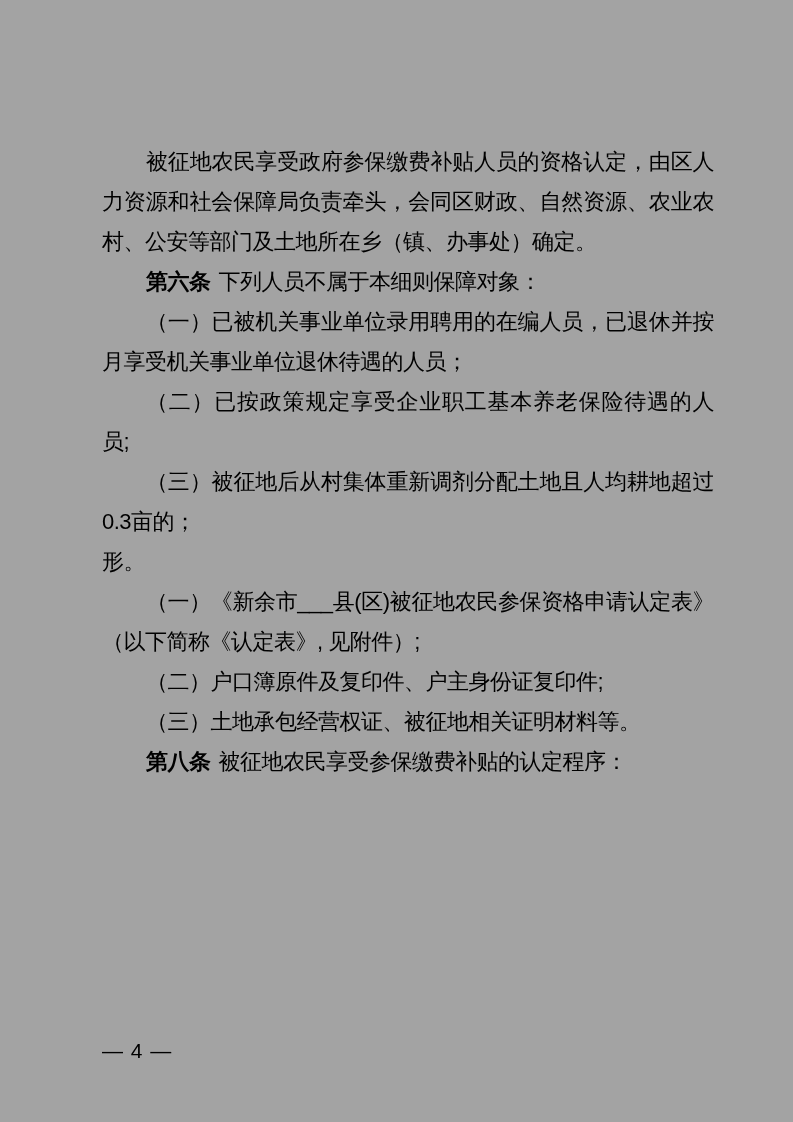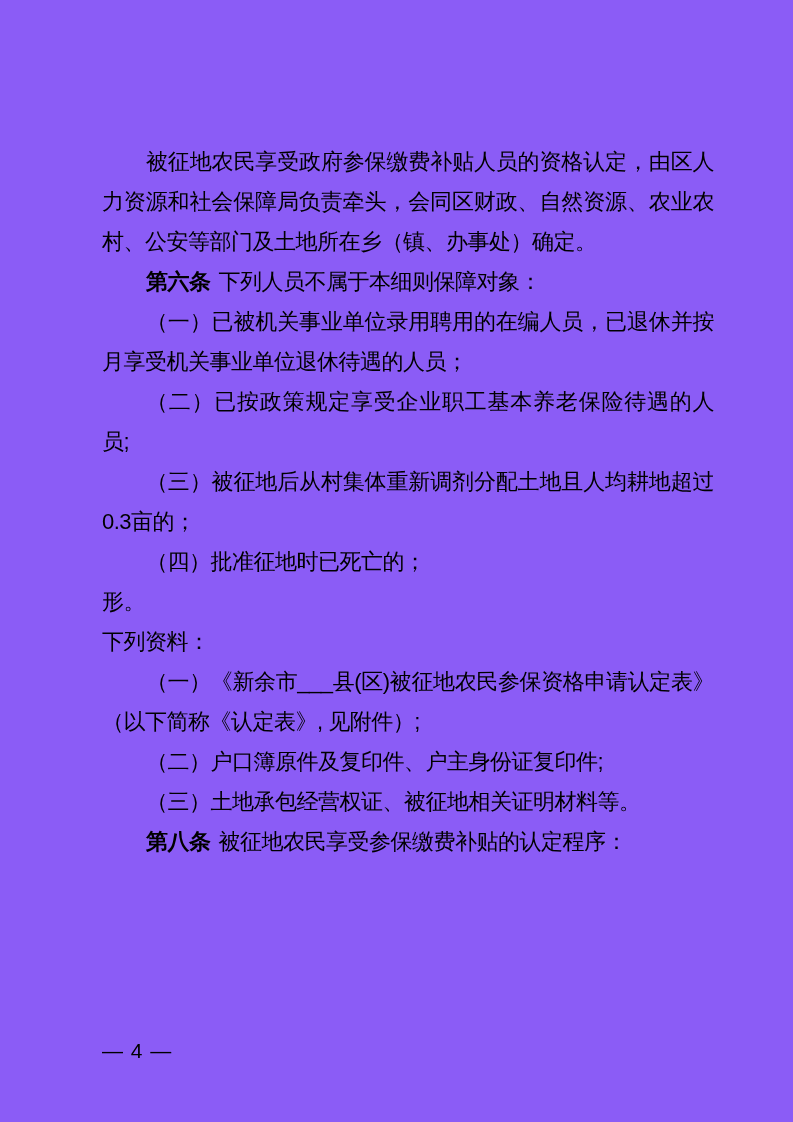--- a/index.html
+++ b/index.html
@@ -4,21 +4,21 @@
 <style>
   html, body {
     margin: 0;
     padding: 0;
     background: #ffffff;
   }
   .page {
     position: relative;
     width: 793px;
     height: 1122px;
-    background: #8b5cf6;
+    background: #a3a3a3;
     overflow: hidden;
     font-family: "Liberation Sans", sans-serif;
     color: #000000;
   }
   .doc-body {
     position: absolute;
     left: 102px;
     top: 142px;
     width: 612px;
     font-size: 22px;
@@ -62,25 +62,23 @@
     <div class="line">村、公安等部门及土地所在乡（镇、办事处）确定。</div>
 
     <div class="line indent"><span class="article-no">第六条</span><span>下列人员不属于本细则保障对象：</span></div>
 
     <div class="line indent fill">（一）已被机关事业单位录用聘用的在编人员，已退休并按</div>
     <div class="line">月享受机关事业单位退休待遇的人员；</div>
     <div class="line indent fill">（二）已按政策规定享受企业职工基本养老保险待遇的人</div>
     <div class="line">员;</div>
     <div class="line indent fill">（三）被征地后从村集体重新调剂分配土地且人均耕地超过</div>
     <div class="line">0.3亩的；</div>
-    <div class="line indent">（四）批准征地时已死亡的；</div>
     <div class="line">形。</div>
 
 
-    <div class="line">下列资料：</div>
     <div class="line indent fill">（一）《新余市___县(区)被征地农民参保资格申请认定表》</div>
     <div class="line">（以下简称《认定表》, 见附件）;</div>
     <div class="line indent">（二）户口簿原件及复印件、户主身份证复印件;</div>
     <div class="line indent">（三）土地承包经营权证、被征地相关证明材料等。</div>
 
     <div class="line indent"><span class="article-no">第八条</span><span>被征地农民享受参保缴费补贴的认定程序：</span></div>
 
   </div>
 
   <div class="page-footer">

